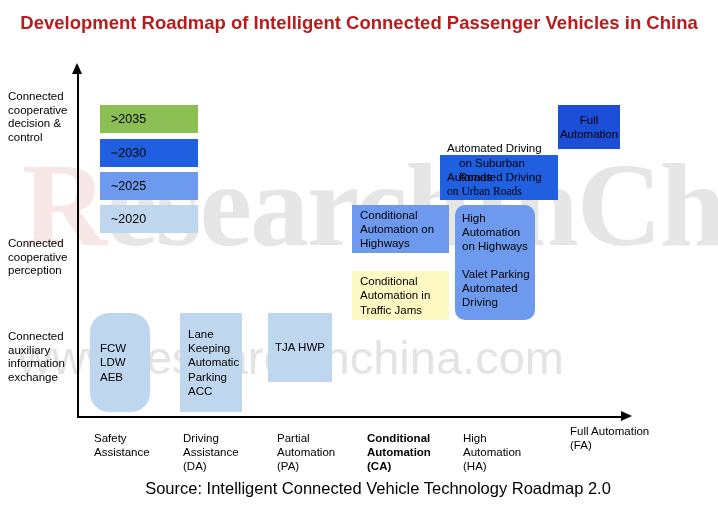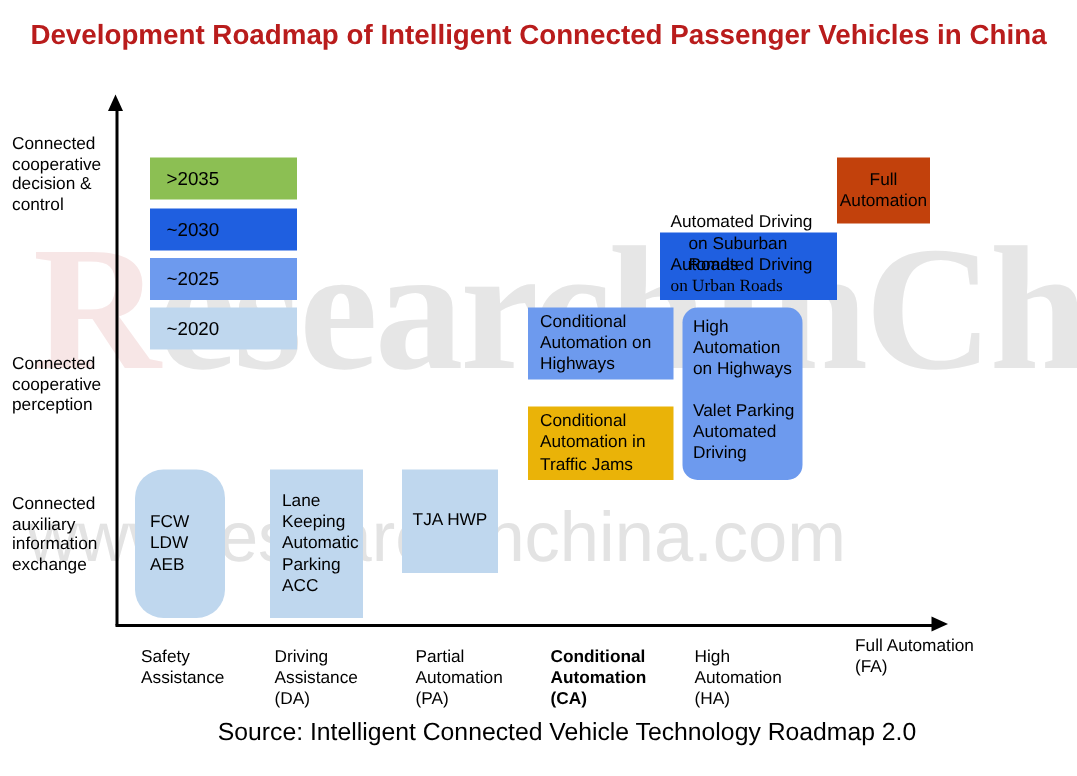--- a/index.html
+++ b/index.html
@@ -80,35 +80,35 @@
 
   <div class="ylab" style="top:90px;">Connected cooperative decision &amp; control</div>
   <div class="ylab" style="top:237px;">Connected cooperative perception</div>
   <div class="ylab" style="top:330px;">Connected auxiliary information exchange</div>
 
   <div class="box legend-box" style="left:100px;top:105px;width:98px;height:28px;background:#8cbf53;">&gt;2035</div>
   <div class="box legend-box" style="left:100px;top:139px;width:98px;height:28px;background:#1f5fe0;">~2030</div>
   <div class="box legend-box" style="left:100px;top:172px;width:98px;height:28px;background:#6d9aee;">~2025</div>
   <div class="box legend-box" style="left:100px;top:205px;width:98px;height:28px;background:#bfd7ee;">~2020</div>
 
-  <div class="box" style="left:558px;top:105px;width:62px;height:44px;background:#c2410c;
+  <div class="box" style="left:558px;top:105px;width:62px;height:44px;background:#1d4ed8;
        display:flex;align-items:center;justify-content:center;text-align:center;">Full Automation</div>
 
   <div class="note" style="left:447px;top:141px;">Automated Driving</div>
 
   <div class="box" style="left:440px;top:155px;width:118px;height:45px;background:#1f5fe0;">
     <span class="bt" style="top:1px;margin-left:12px;">on Suburban Roads</span>
     <span class="bt" style="top:15px;">Automated Driving</span>
     <span class="bt" style="top:29px;font-family:Liberation Serif, serif;">on Urban Roads</span>
   </div>
 
   <div class="box" style="left:352px;top:205px;width:97px;height:48px;background:#6d9aee;
        display:flex;align-items:center;padding-left:8px;">Conditional Automation on Highways</div>
 
-  <div class="box" style="left:352px;top:271px;width:97px;height:49px;background:#eab308;
+  <div class="box" style="left:352px;top:271px;width:97px;height:49px;background:#fef9c3;
        display:flex;align-items:center;padding-left:8px;">Conditional Automation in Traffic Jams</div>
 
   <div class="box" style="left:455px;top:205px;width:80px;height:115px;background:#6d9aee;border-radius:10px;">
     <span class="bt" style="top:6px;width:70px;">High Automation on Highways</span>
     <span class="bt" style="top:62px;width:70px;">Valet Parking Automated Driving</span>
   </div>
 
   <div class="box" style="left:90px;top:313px;width:60px;height:99px;background:#bfd7ee;
        display:flex;align-items:center;padding-left:10px;border-radius:19px;">FCW LDW AEB</div>
 

